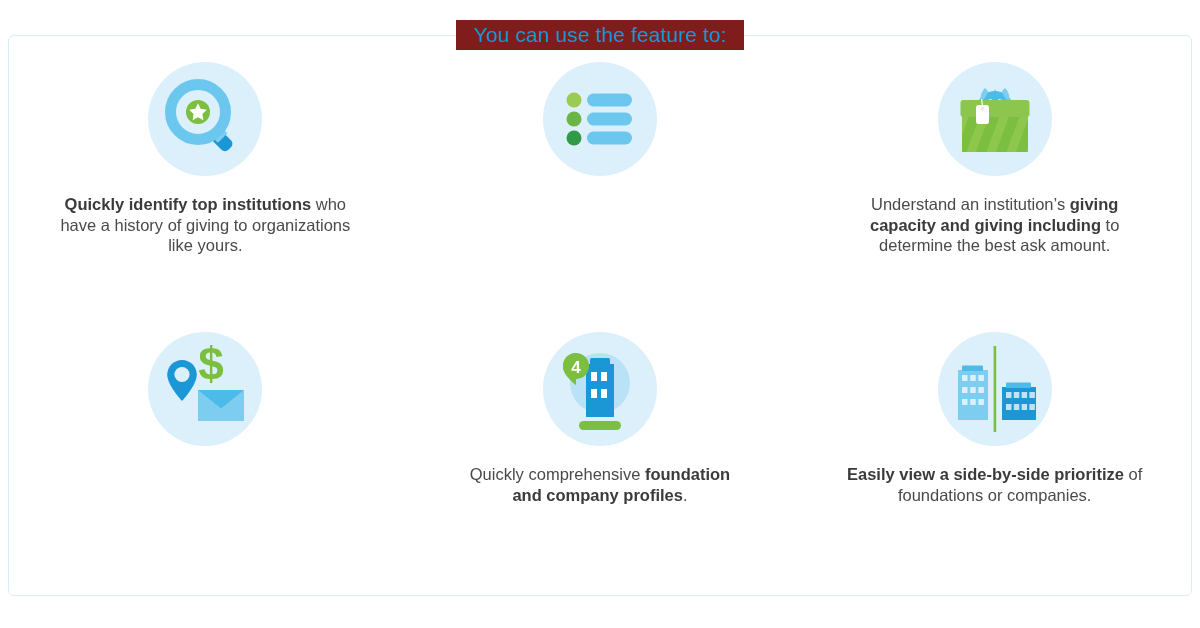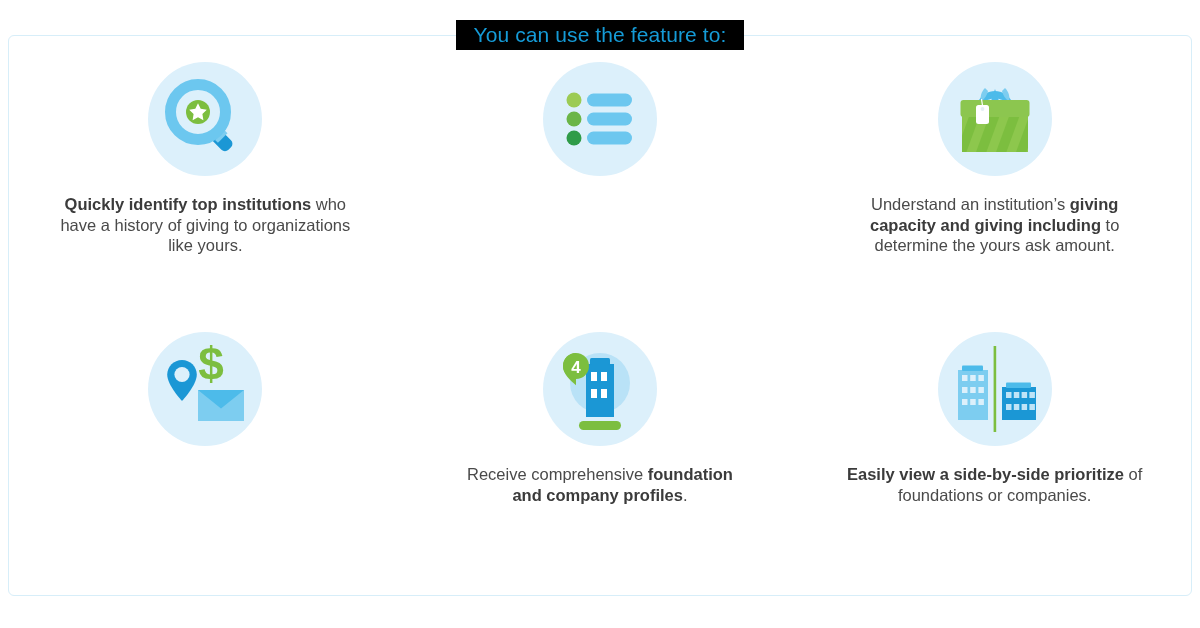--- a/index.html
+++ b/index.html
@@ -27,21 +27,21 @@
     background: transparent;
   }
   .panel-title {
     position: absolute;
     left: 0; right: 0; top: 20px;
     text-align: center;
     z-index: 5;
   }
   .panel-title span {
     display: inline-block;
-    background: #000000;
+    background: #7f1d1d;
     padding: 0 18px;
     color: #159bd7;
     font-size: 21px;
     font-weight: 400;
     letter-spacing: .1px;
     line-height: 30px;
   }
 
   
   .grid {
@@ -151,21 +151,21 @@
 
           <path d="M43.5 37 L44.5 43.5" stroke="#ffffff" stroke-width="1.2" fill="none"></path>
           <rect x="38" y="43" width="13" height="19" rx="2.5" fill="#ffffff"></rect>
           <circle cx="44.5" cy="47" r="1.9" fill="#e4eef3"></circle>
         </svg>
       </div>
       <div class="caption">
         <span>Understand an institution’s</span>
         <b>giving capacity and giving</b>
         <b>including</b><span> to determine the</span>
-        <span>yours ask amount.</span>
+        <span>best ask amount.</span>
       </div>
     </div>
 
     <div class="cell wide">
       <div class="icon-wrap">
         <svg viewBox="0 0 114 114" aria-hidden="true">
           <path d="M34 28c-8.2 0-14.8 6.6-14.8 14.8 0 10.4 14.8 26.2 14.8 26.2s14.8-15.8 14.8-26.2C48.8 34.6 42.2 28 34 28z" fill="#1b97d5"></path>
           <circle cx="34" cy="42.5" r="7.6" fill="#dcf0fb"></circle>
           <text x="63" y="48" font-family="'Liberation Sans',sans-serif" font-size="46" font-weight="700" fill="#7cbe3f" text-anchor="middle">$</text>
           <rect x="50" y="58" width="46" height="31" fill="#7dcdf0"></rect>
@@ -186,21 +186,21 @@
             <rect x="48" y="57" width="6" height="9"></rect>
             <rect x="58" y="57" width="6" height="9"></rect>
           </g>
           <rect x="36" y="89" width="42" height="9" rx="4.5" fill="#7cbe3f"></rect>
           <path d="M33 21c-7.2 0-13 5.8-13 13 0 7.6 7 14.6 13 19.2 0 0 0-32.2 0-32.2z" fill="#7cbe3f"></path>
           <circle cx="33" cy="34" r="13" fill="#7cbe3f"></circle>
           <text x="33" y="41" font-family="'Liberation Sans',sans-serif" font-size="17" font-weight="700" fill="#ffffff" text-anchor="middle">4</text>
         </svg>
       </div>
       <div class="caption">
-        <span>Receive comprehensive</span>
+        <span>Quickly comprehensive</span>
         <b>foundation and</b>
         <b>company profiles</b><span>.</span>
       </div>
     </div>
 
     <div class="cell wide">
       <div class="icon-wrap">
         <svg viewBox="0 0 114 114" aria-hidden="true">
           <rect x="55.6" y="14" width="2.6" height="86" fill="#7cbe3f"></rect>
 

